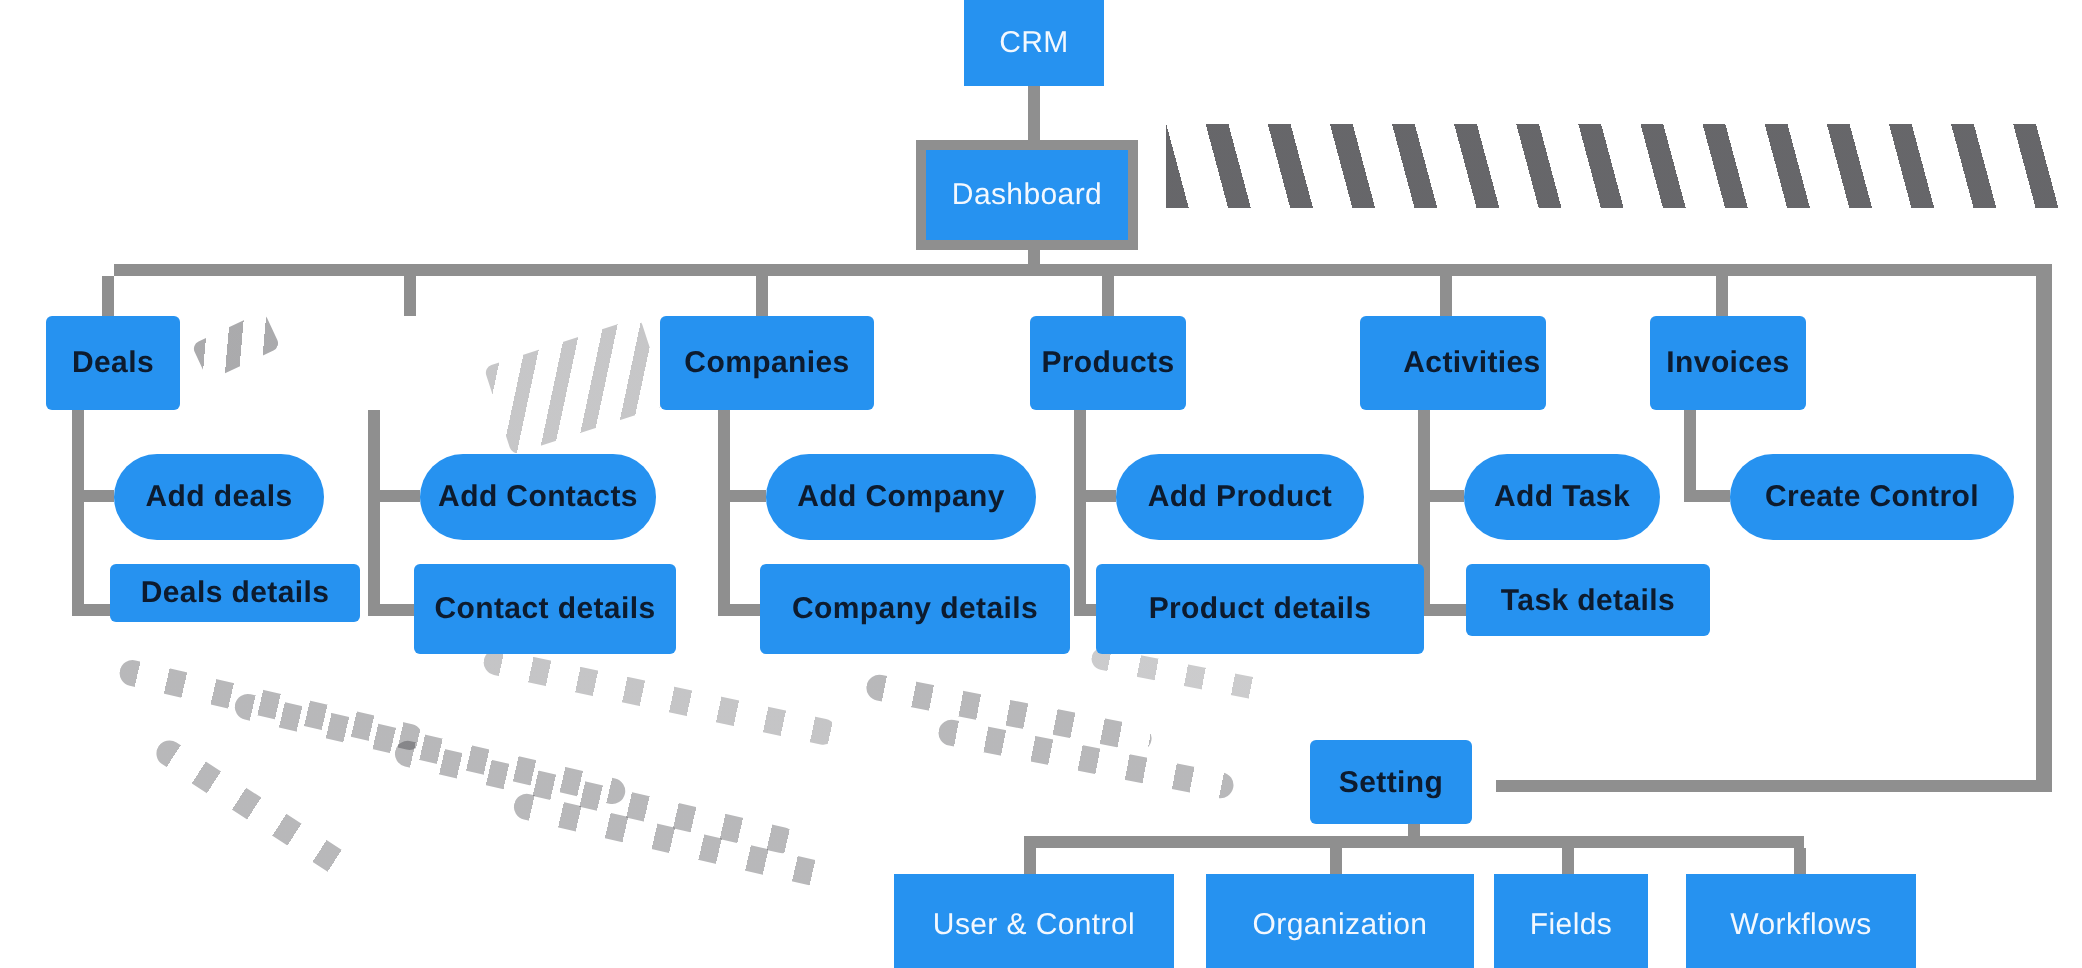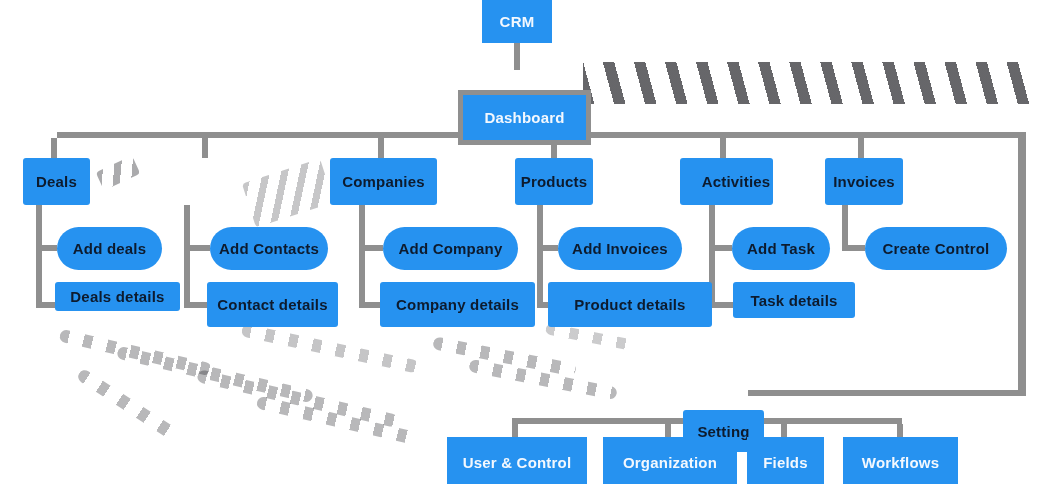--- a/index.html
+++ b/index.html
@@ -14,21 +14,21 @@
     position:relative;width:1041px;height:484px;overflow:hidden;
     background:var(--bg);
     font-family:"Liberation Sans","DejaVu Sans",sans-serif;
   }
   .node{
     position:absolute;display:flex;align-items:center;justify-content:center;
     background:var(--node-fill);color:var(--text-dark);
     font-size:15px;font-weight:700;letter-spacing:.2px;text-align:center;
     border-radius:3px;box-sizing:border-box;white-space:nowrap;
   }
-  .node.light{color:var(--text-light);font-weight:700;}
+  .node.light{color:var(--text-light);font-weight:400;}
   .node.pill{border-radius:22px;}
   .node.sharp{border-radius:0;}
   .node.framed{border:5px solid var(--line);}
   .line{position:absolute;background:var(--line);}
   .wm{position:absolute;pointer-events:none;}
   .wm.glyphs{
     background:repeating-linear-gradient(75deg,rgba(25,25,30,.78) 0 11px,transparent 11px 30px);
     opacity:.85;
   }
   .wm.streak{
@@ -90,41 +90,41 @@
   <div class="line" style="left:1018px;top:132px;width:8px;height:264px;"></div>
   <div class="line" style="left:748px;top:390px;width:272px;height:6px;"></div>
   <div class="line" style="left:704px;top:412px;width:6px;height:8px;"></div>
   <div class="line" style="left:512px;top:418px;width:390px;height:6px;"></div>
   <div class="line" style="left:512px;top:424px;width:6px;height:13px;"></div>
   <div class="line" style="left:665px;top:424px;width:6px;height:13px;"></div>
   <div class="line" style="left:781px;top:424px;width:6px;height:13px;"></div>
   <div class="line" style="left:897px;top:424px;width:6px;height:13px;"></div>
 
   <div class="node light sharp" style="left:482px;top:0px;width:70px;height:43px;">CRM</div>
-  <div class="node light framed" style="left:458px;top:70px;width:133px;height:55px;border-radius:0;margin-top:20px;">Dashboard</div>
+  <div class="node light framed" style="left:458px;top:70px;width:111px;height:55px;border-radius:0;">Dashboard</div>
 
   <div class="node" style="left:23px;top:158px;width:67px;height:47px;">Deals</div>
   <div class="node" style="left:330px;top:158px;width:107px;height:47px;">Companies</div>
   <div class="node" style="left:515px;top:158px;width:78px;height:47px;">Products</div>
   <div class="node" style="left:680px;top:158px;width:93px;height:47px;padding-left:19px;">Activities</div>
   <div class="node" style="left:825px;top:158px;width:78px;height:47px;">Invoices</div>
 
   <div class="node pill" style="left:57px;top:227px;width:105px;height:43px;text-align:right;">Add deals</div>
   <div class="node pill" style="left:210px;top:227px;width:118px;height:43px;">Add Contacts</div>
   <div class="node pill" style="left:383px;top:227px;width:135px;height:43px;">Add Company</div>
-  <div class="node pill" style="left:558px;top:227px;width:124px;height:43px;">Add Invoices</div>
+  <div class="node pill" style="left:558px;top:227px;width:124px;height:43px;">Add Product</div>
   <div class="node pill" style="left:732px;top:227px;width:98px;height:43px;">Add Task</div>
   <div class="node pill" style="left:865px;top:227px;width:142px;height:43px;">Create Control</div>
 
   <div class="node" style="left:55px;top:282px;width:125px;height:29px;">Deals details</div>
   <div class="node" style="left:207px;top:282px;width:131px;height:45px;">Contact details</div>
   <div class="node" style="left:380px;top:282px;width:155px;height:45px;">Company details</div>
   <div class="node" style="left:548px;top:282px;width:164px;height:45px;">Product details</div>
   <div class="node" style="left:733px;top:282px;width:122px;height:36px;">Task details</div>
 
-  <div class="node" style="left:683px;top:370px;width:81px;height:42px;margin-top:40px;">Setting</div>
+  <div class="node" style="left:655px;top:370px;width:81px;height:42px;">Setting</div>
 
   <div class="node light sharp" style="left:447px;top:437px;width:140px;height:50px;">User &amp; Control</div>
   <div class="node light sharp" style="left:603px;top:437px;width:134px;height:50px;">Organization</div>
   <div class="node light sharp" style="left:747px;top:437px;width:77px;height:50px;">Fields</div>
   <div class="node light sharp" style="left:843px;top:437px;width:115px;height:50px;">Workflows</div>
 
 </div>
 
 </body></html>

